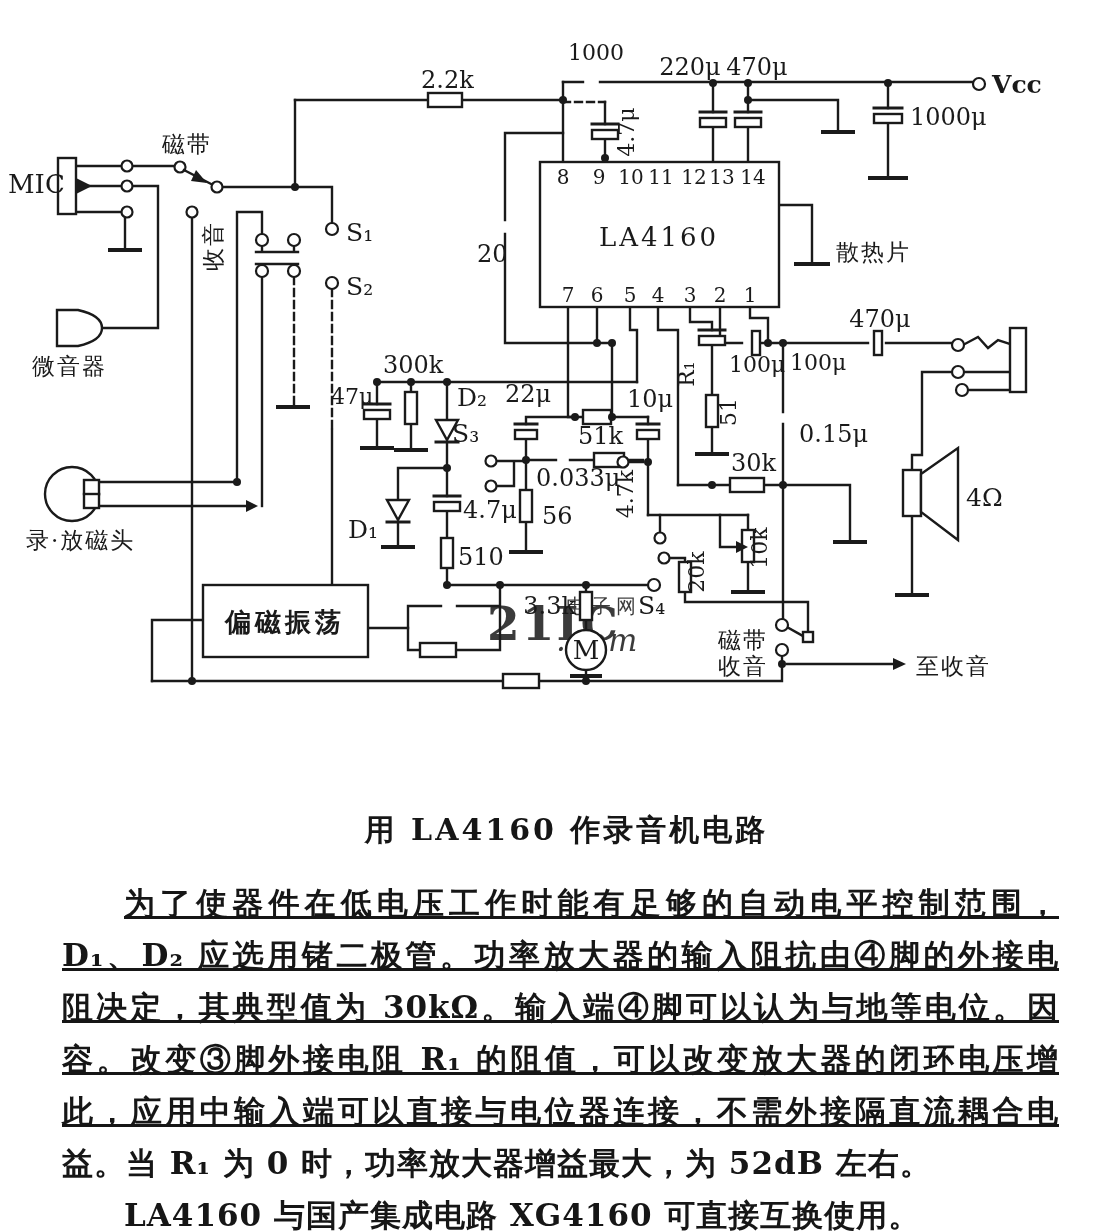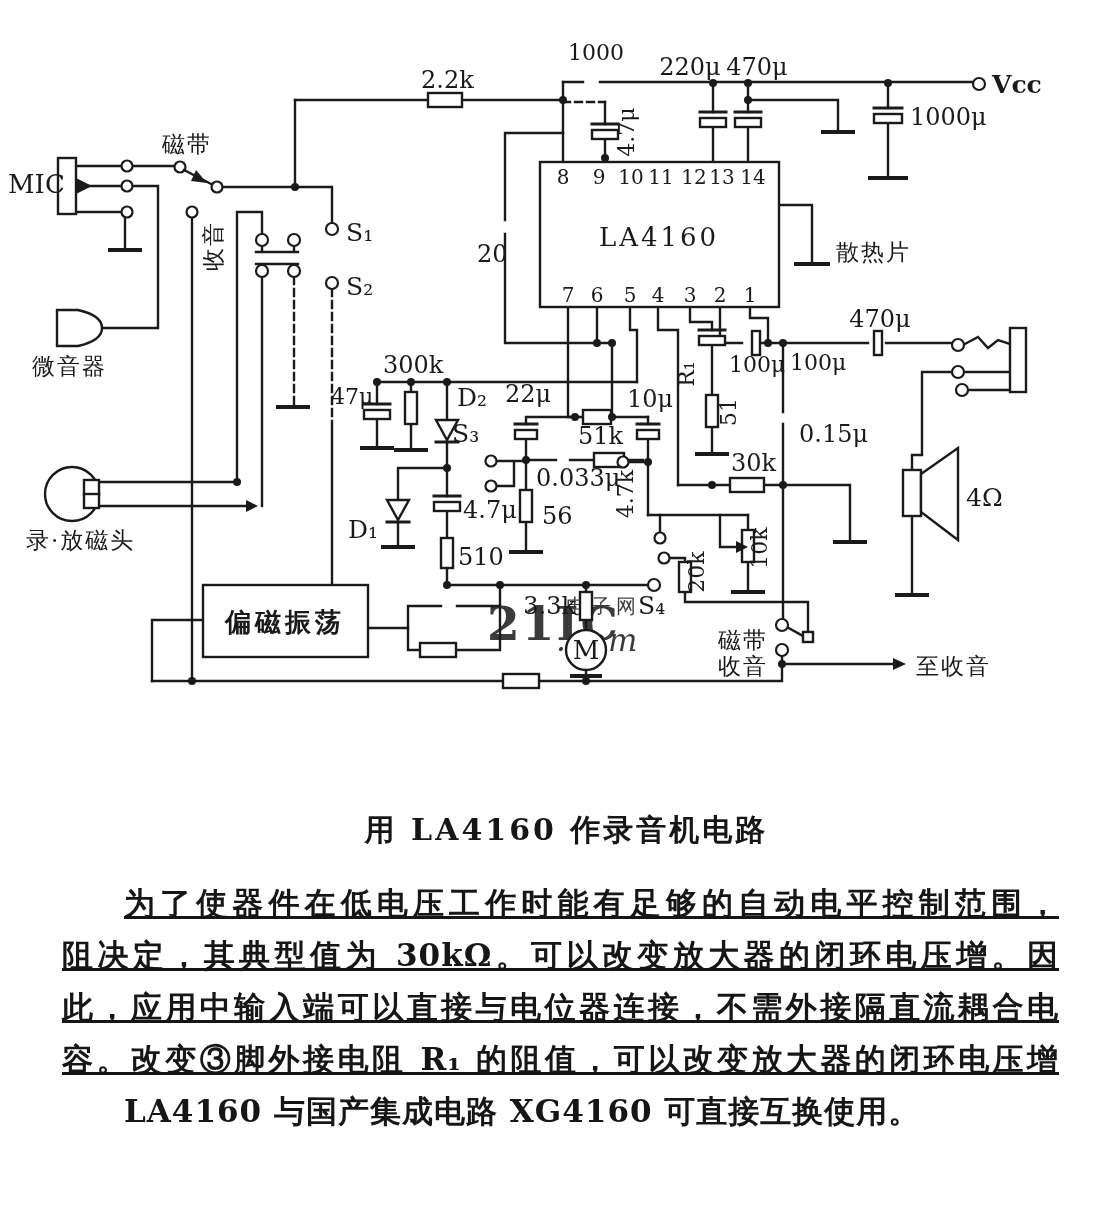--- a/index.html
+++ b/index.html
@@ -416,20 +416,22 @@
       <text x="750" y="302" text-anchor="middle">1</text>
     </g>
   </g>
 </svg>
 
 
 <div class="article">
   <div class="a-title">用 LA4160 作录音机电路</div>
   <div class="a-body">
     <div class="ln j ind">为了使器件在低电压工作时能有足够的自动电平控制范围，</div>
-    <div class="ln j">阻决定，其典型值为 30kΩ。可以改变放大器的闭环电压增。因</div>
+    <div class="ln j">D₁、D₂ 应选用锗二极管。功率放大器的输入阻抗由④脚的外接电</div>
+    <div class="ln j">阻决定，其典型值为 30kΩ。输入端④脚可以认为与地等电位。因</div>
+    <div class="ln j">容。改变③脚外接电阻 R₁ 的阻值，可以改变放大器的闭环电压增</div>
     <div class="ln j">此，应用中输入端可以直接与电位器连接，不需外接隔直流耦合电</div>
-    <div class="ln j">容。改变③脚外接电阻 R₁ 的阻值，可以改变放大器的闭环电压增</div>
+    <div class="ln">益。当 R₁ 为 0 时，功率放大器增益最大，为 52dB 左右。</div>
     <div class="ln ind">LA4160 与国产集成电路 XG4160 可直接互换使用。</div>
   </div>
 </div>
 
 </div>
 
 </body></html>

